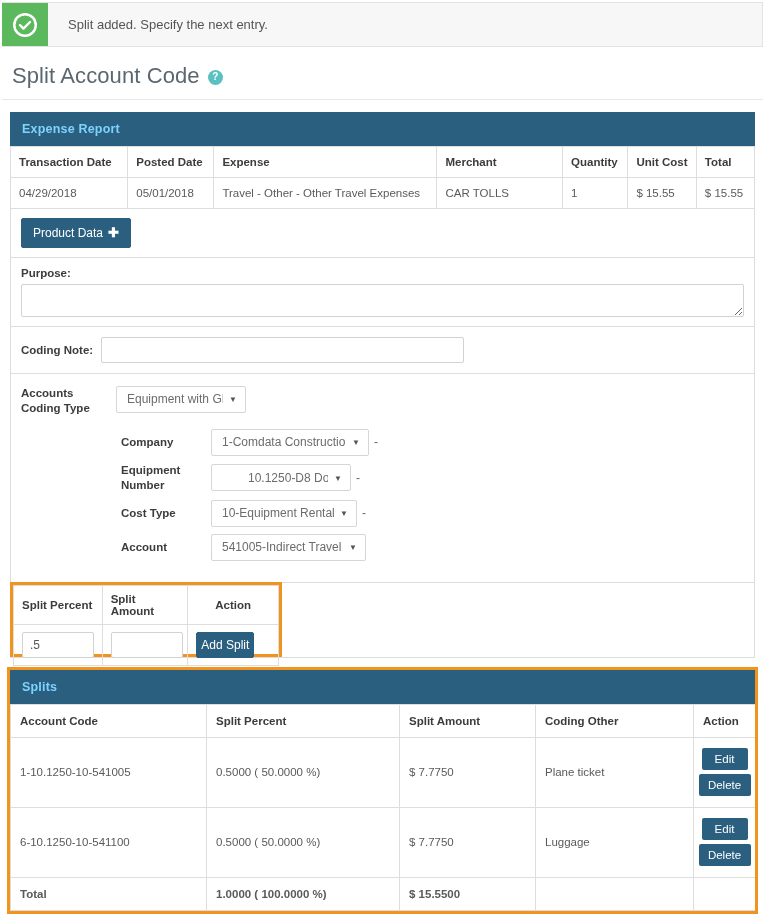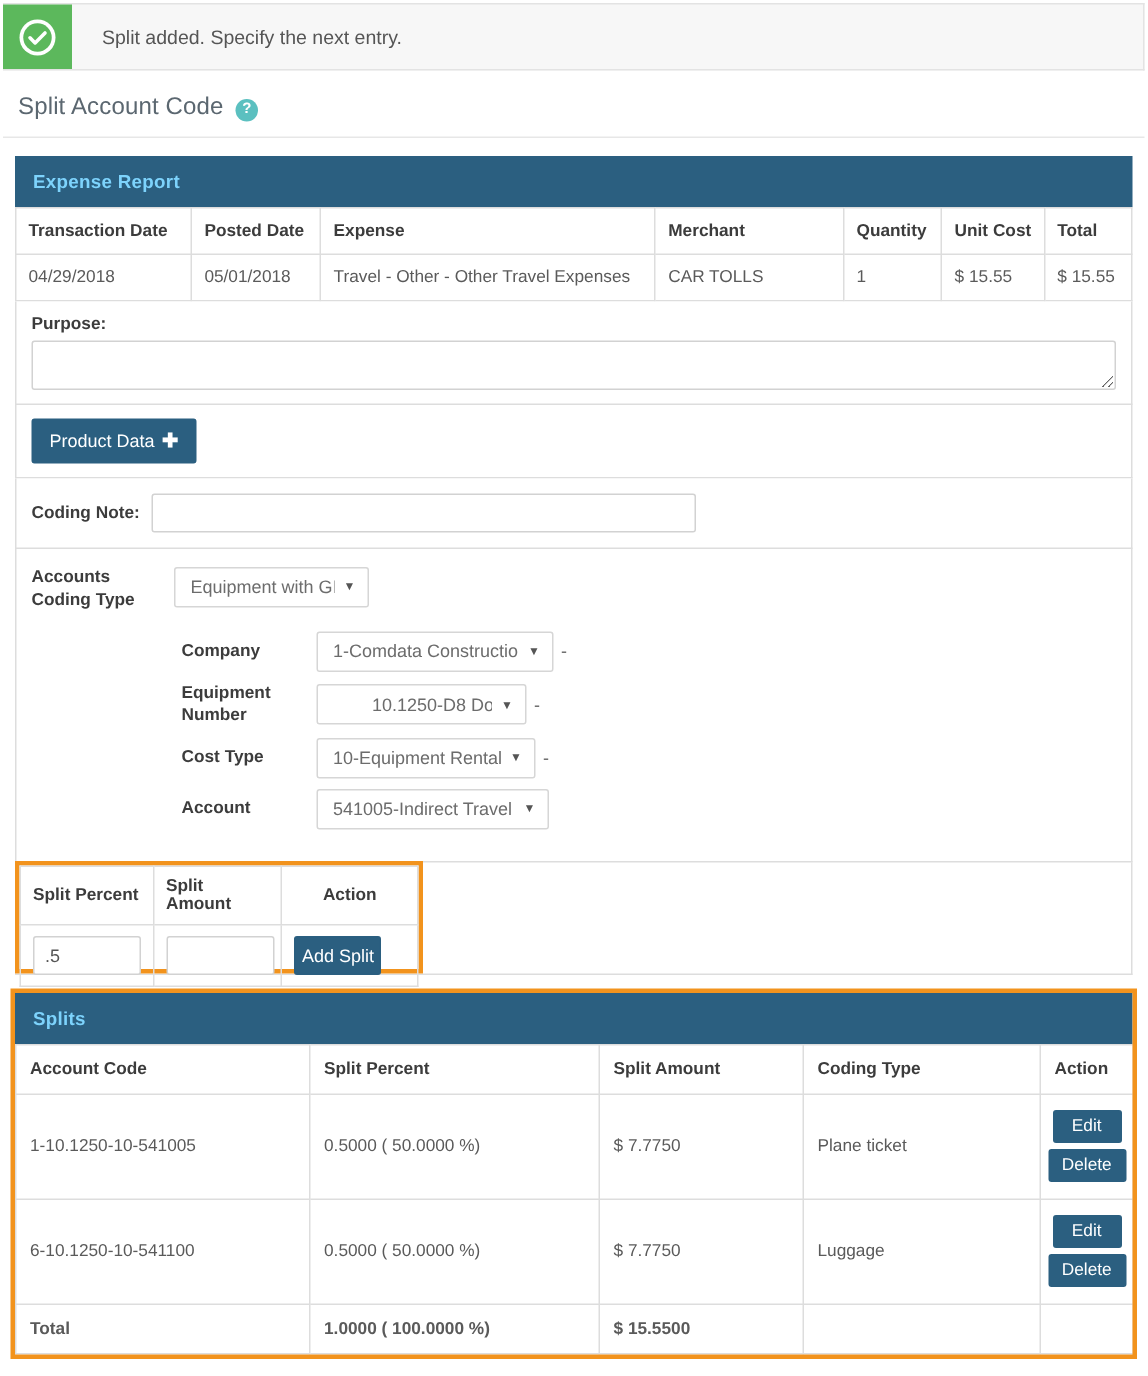--- a/index.html
+++ b/index.html
@@ -46,21 +46,21 @@
 
   
   .page-title-wrap {
     padding: 16px 12px 10px 10px;
     border-bottom: 1px solid #e7e7e7;
     margin: 0 2px;
     display: flex;
     align-items: center;
   }
   .page-title {
-    font-size: 16px;
+    font-size: 22px;
     font-weight: 400;
     color: #5b6770;
     letter-spacing: 0.1px;
   }
   .help-icon {
     width: 15px; height: 15px;
     border-radius: 50%;
     background: #5bc0c0;
     color: #fff;
     font-size: 10px;
@@ -318,28 +318,28 @@
         <td>Travel - Other - Other Travel Expenses</td>
         <td>CAR TOLLS</td>
         <td>1</td>
         <td>$ 15.55</td>
         <td>$ 15.55</td>
       </tr>
     </tbody>
   </table>
 
   <div class="frow">
-    <div class="lbl">Purpose:</div>
-    <textarea class="purpose" placeholder="" style=""></textarea>
-  </div>
-
-  <div class="frow">
     <button class="btn">
       <span>Product Data</span><span class="plus">✚</span>
     </button>
+  </div>
+
+  <div class="frow">
+    <div class="lbl">Purpose:</div>
+    <textarea class="purpose" placeholder="" style=""></textarea>
   </div>
 
   <div class="frow coding-note-row">
     <span class="lbl">Coding Note:</span>
     <input class="txt coding-note-input" type="text" placeholder="" style="">
   </div>
 
   <div class="acct-block">
     <div class="acct-type-row">
       <div class="acct-type-label">Accounts Coding Type</div>
@@ -430,21 +430,21 @@
 
 <div class="splits-panel-wrap">
   <div class="splits-hl"></div>
   <div class="panel-head">Splits</div>
   <table class="splits">
     <thead>
       <tr>
         <th class="s-code">Account Code</th>
         <th class="s-pct">Split Percent</th>
         <th class="s-amt">Split Amount</th>
-        <th class="s-note">Coding Type</th>
+        <th class="s-note">Coding Other</th>
         <th class="s-act act-h">Action</th>
       </tr>
     </thead>
     <tbody>
       <tr class="row-tall">
         <td>1-10.1250-10-541005</td>
         <td>0.5000 ( 50.0000 %)</td>
         <td class="num">$ 7.7750</td>
         <td>Plane ticket</td>
         <td class="act-cell">

